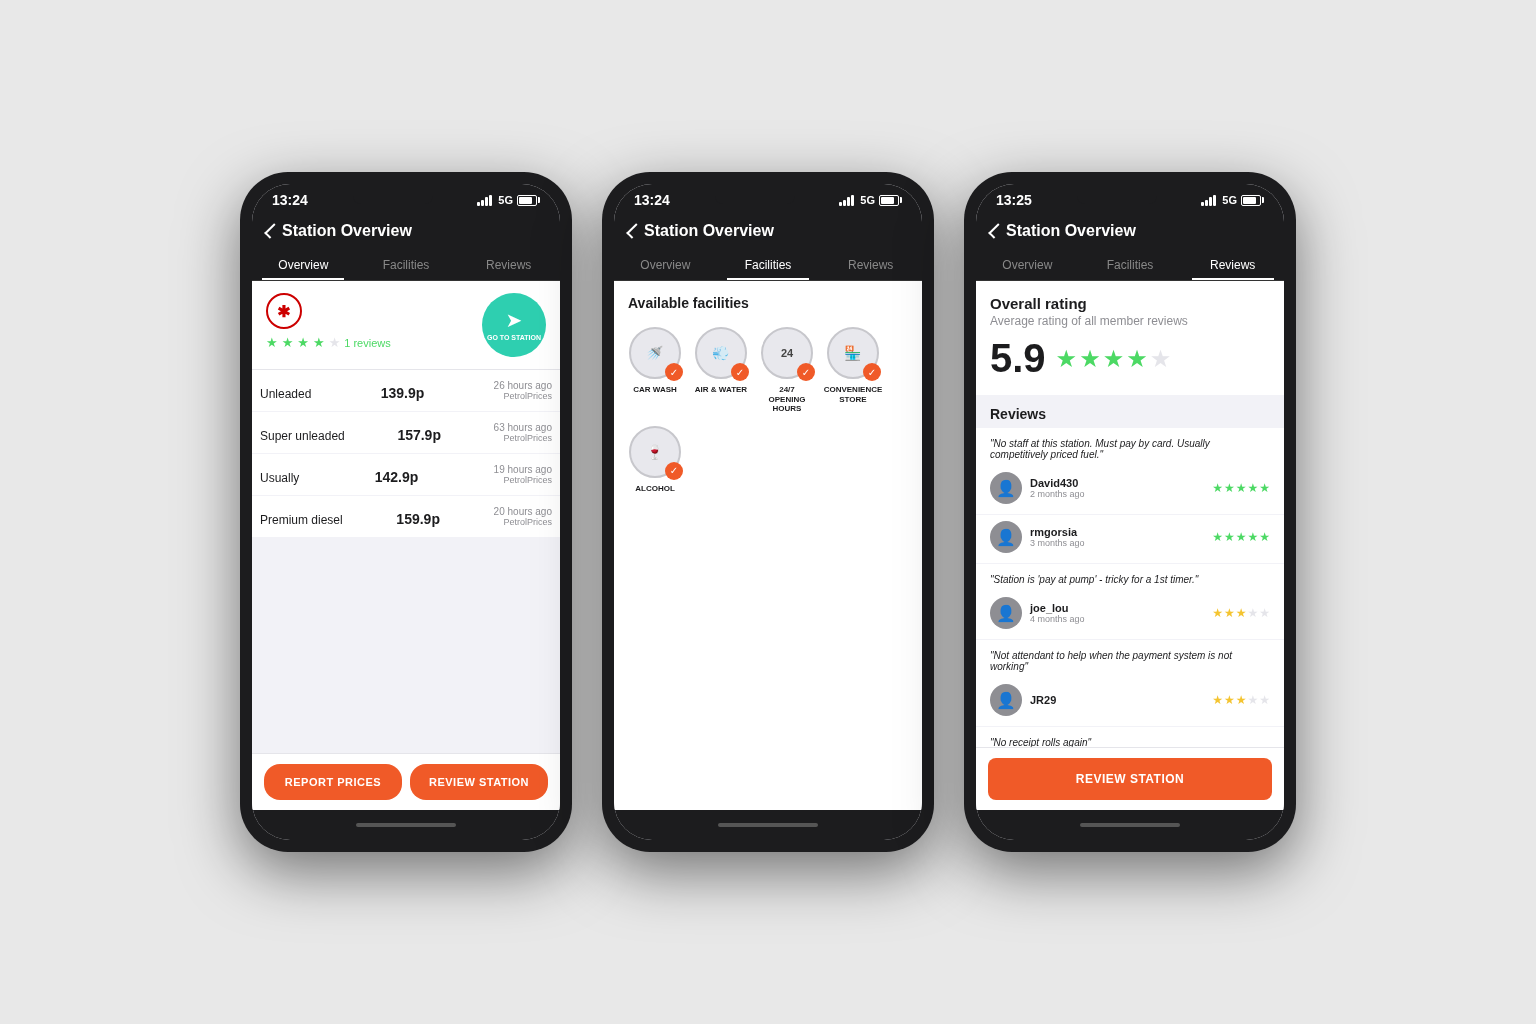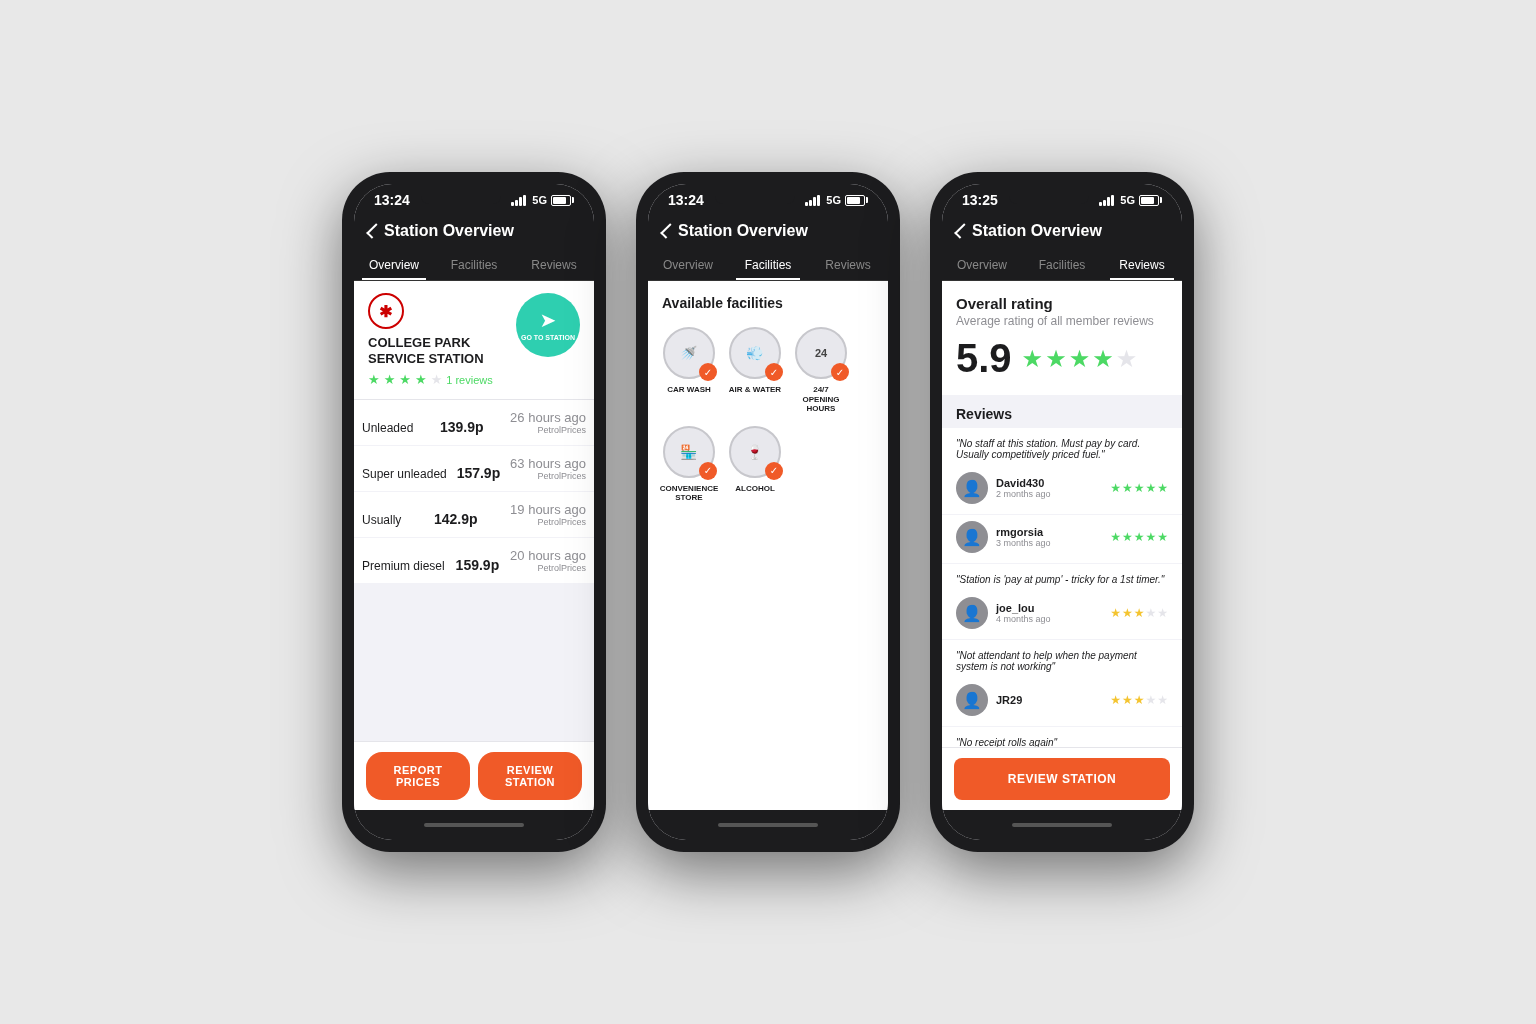--- a/index.html
+++ b/index.html
@@ -12,21 +12,21 @@
       font-family: -apple-system, BlinkMacSystemFont, 'Segoe UI', sans-serif;
       padding: 20px;
     }
     .phones-container {
       display: flex;
       gap: 30px;
       align-items: center;
       justify-content: center;
     }
     .phone {
-      width: 264px;
+      width: 332px;
       height: 680px;
       background: #1c1c1e;
       border-radius: 48px;
       padding: 12px;
       box-shadow: 0 20px 60px rgba(0,0,0,0.5);
       position: relative;
     }
     .phone-inner {
       width: 100%;
       height: 100%;
@@ -204,21 +204,21 @@
       display: flex;
       align-items: flex-end;
       justify-content: space-between;
       padding: 10px 8px;
       background: white;
       border-bottom: 1px solid #f2f2f7;
     }
     .fuel-name { font-size: 12px; color: #1c1c1e; }
     .fuel-price { font-size: 14px; font-weight: 800; color: #1c1c1e; }
     .fuel-meta { text-align: right; }
-    .fuel-time { font-size: 13px; color: #8e8e93; }
+    .fuel-time { font-size: 10px; color: #8e8e93; }
     .fuel-source { font-size: 9px; color: #8e8e93; }
     .bottom-buttons {
       display: flex;
       gap: 8px;
       padding: 10px 12px;
       background: white;
       border-top: 1px solid #e5e5ea;
       flex-shrink: 0;
     }
     .btn-orange {
@@ -441,21 +441,20 @@
         <div class="tab active">Overview</div>
         <div class="tab">Facilities</div>
         <div class="tab">Reviews</div>
       </div>
 
       <div class="screen-content">
 
         <div class="station-header">
           <div>
             <div class="station-logo">✱</div>
-            <div class="station-name">COLLEGE PARK SERVICE STATION</div>
             <div class="stars-row">
               <span class="star">★</span>
               <span class="star">★</span>
               <span class="star">★</span>
               <span class="star">★</span>
               <span class="star-empty">★</span>
               <span class="review-count">1 reviews</span>
             </div>
           </div>
           <div class="goto-btn">

